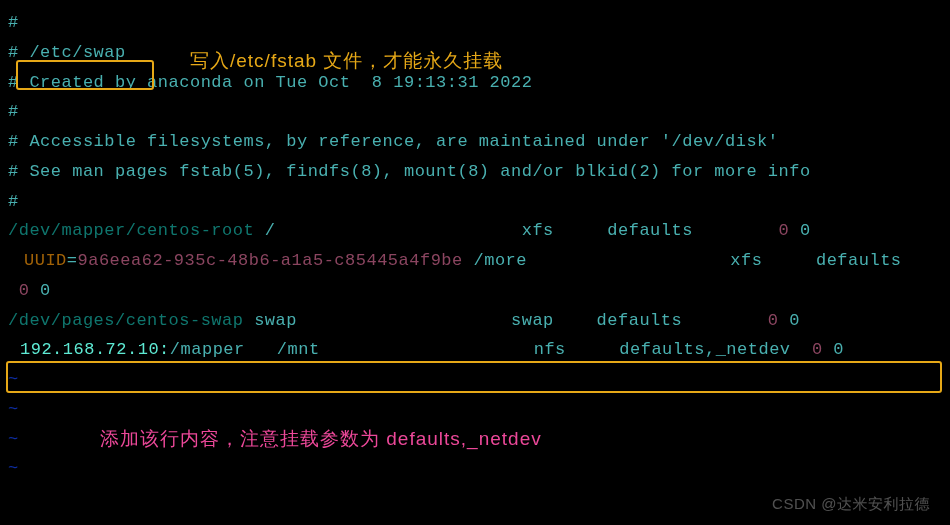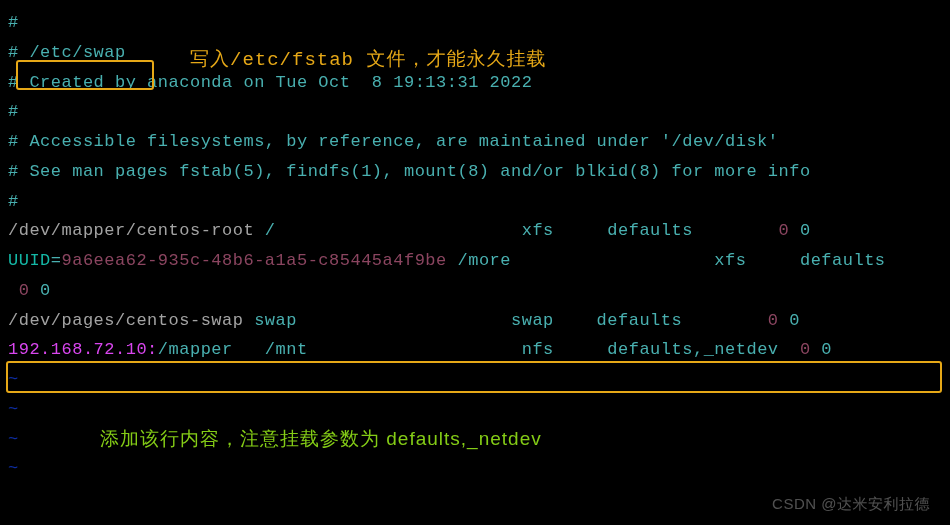--- a/index.html
+++ b/index.html
@@ -40,60 +40,60 @@
       border-radius: 3px;
       top: 361px;
       left: 6px;
       width: 936px;
       height: 32px;
       pointer-events: none;
     }
     .annotation-1 {
       position: absolute;
       color: #e6a817;
-      font-family: Liberation Mono, monospace;
+      font-family: Liberation Sans, sans-serif;
       font-size: 19px;
       top: 44px;
       left: 190px;
       letter-spacing: 1px;
     }
     .annotation-2 {
       position: absolute;
-      color: #84cc16;
+      color: #ec4899;
       font-family: 'Microsoft YaHei', 'SimHei', sans-serif;
       font-size: 19px;
       top: 422px;
       left: 100px;
       letter-spacing: 1px;
     }
     .watermark {
       position: absolute;
       bottom: 8px;
       right: 20px;
       color: rgba(200,200,200,0.4);
       font-family: 'Microsoft YaHei', sans-serif;
       font-size: 15px;
       letter-spacing: 0.5px;
     }
-    .green { color: #a3a3a3; text-align: center; }
+    .green { color: #0f766e; text-align: center; }
     .cyan { color: #49b0b0; }
-    .yellow { color: #14b8a6; }
+    .yellow { color: #a16207; margin-left: 16px; }
     .darkmagenta { color: #8b4560; }
-    .red { color: #d946ef; }
+    .red { color: #5eead4; margin-left: 12px; }
     .tilde { color: #0e2ea5; }
   </style>
 </head>
 <body>
 
 <div class="line"><span class="cyan">#</span></div>
 <div class="line"><span class="cyan"># </span><span class="cyan">/etc/swap</span></div>
 <div class="line"><span class="cyan"># Created by anaconda on Tue Oct  8 19:13:31 2022</span></div>
 <div class="line"><span class="cyan">#</span></div>
 <div class="line"><span class="cyan"># Accessible filesystems, by reference, are maintained under '/dev/disk'</span></div>
-<div class="line"><span class="cyan"># See man pages fstab(5), findfs(1), mount(8) and/or blkid(8) for more info</span></div>
+<div class="line"><span class="cyan"># See man pages fstab(5), findfs(8), mount(8) and/or blkid(2) for more info</span></div>
 <div class="line"><span class="cyan">#</span></div>
 <div class="line"><span class="green">/dev/mapper/centos-root</span><span class="cyan"> /                       </span><span class="cyan">xfs     </span><span class="cyan">defaults        </span><span class="darkmagenta">0</span><span class="cyan"> 0</span></div>
 <div class="line"><span class="yellow">UUID</span><span class="cyan">=</span><span class="darkmagenta">9a6eea62-935c-48b6-a1a5-c85445a4f9be</span><span class="cyan"> /more                   </span><span class="cyan">xfs     </span><span class="cyan">defaults  </span></div>
 <div class="line"><span class="darkmagenta"> 0</span><span class="cyan"> 0</span></div>
 <div class="line"><span class="green">/dev/pages/centos-swap</span><span class="cyan"> swap                    </span><span class="cyan">swap    </span><span class="cyan">defaults        </span><span class="darkmagenta">0</span><span class="cyan"> 0</span></div>
 <div class="line"><span class="red">192.168.72.10:</span><span class="cyan">/mapper   /mnt                    </span><span class="cyan">nfs     </span><span class="cyan">defaults,_netdev  </span><span class="darkmagenta">0</span><span class="cyan"> 0</span></div>
 <div class="line"><span class="tilde">~</span></div>
 <div class="line"><span class="tilde">~</span></div>
 <div class="line"><span class="tilde">~</span></div>
 <div class="line"><span class="tilde">~</span></div>

